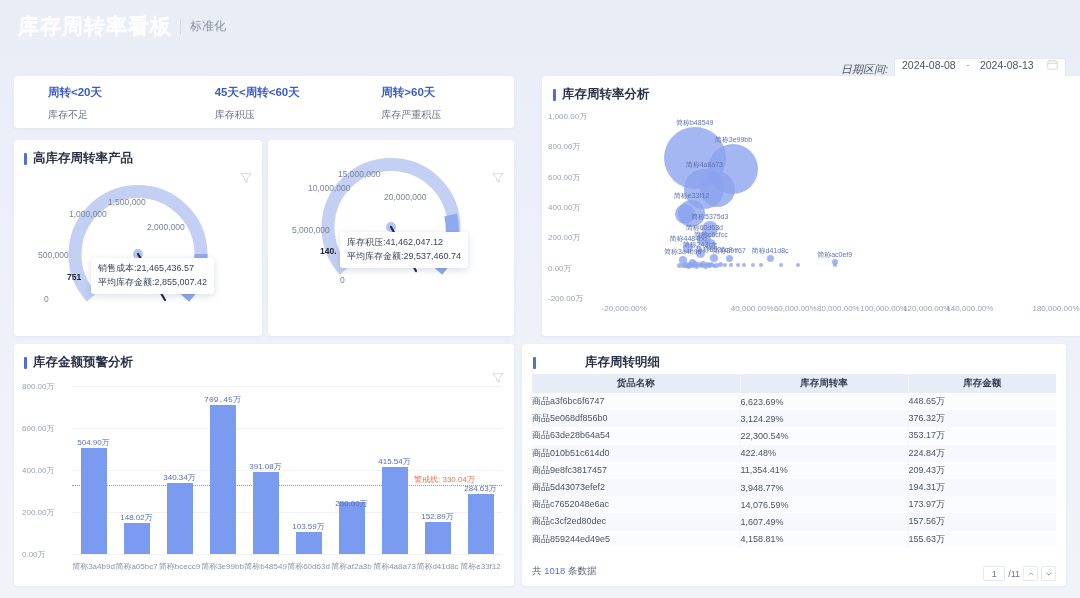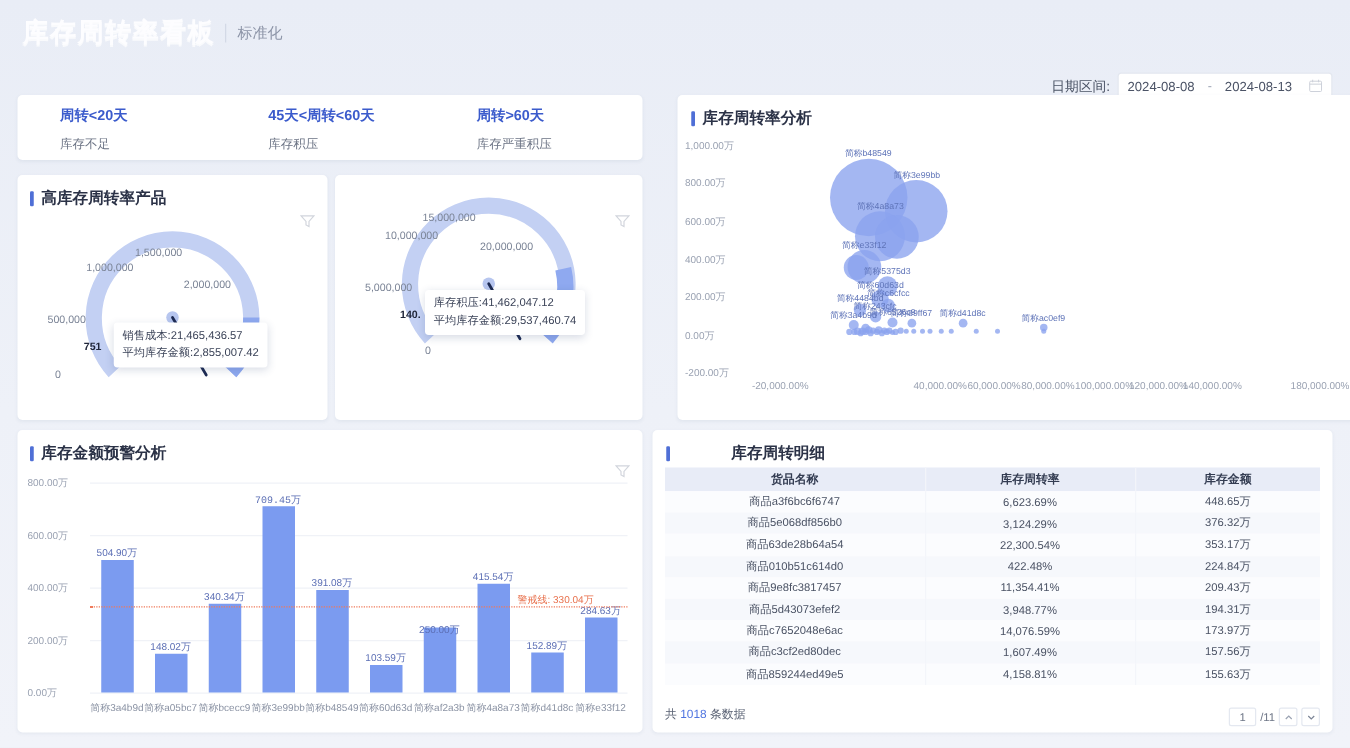--- a/index.html
+++ b/index.html
@@ -25,22 +25,22 @@
           box-shadow: 0 1px 3px rgba(40,60,110,.06); }
   .card-title { display: flex; align-items: center; font-size: 12.5px;
                 font-weight: 700; color: #2b3247; }
   .tbar { display: inline-block; width: 3px; height: 12px; background: #4f6fd6;
           margin-right: 6px; border-radius: 1px; }
   .filter-icon { position: absolute; width: 12px; height: 12px; opacity: .45; }
 
   
   .daterange { position: absolute; right: 14px; top: 58px;
                display: flex; align-items: center; font-size: 11px; color: #5a6274; }
-  .dr-label { margin-right: 6px; color: #4a5365; }
-  .dr-box { display: flex; align-items: center; background: #fff; border: 1px solid #e3e7ef;
+  .dr-label { margin-right: 6px; color: #4a5365; font-style: italic; }
+  .dr-box { display: flex; background: #fff; border: 1px solid #e3e7ef;
             border-radius: 3px; height: 23px; padding: 0 7px; min-width: 172px;
             justify-content: space-between; }
   .dr-val { color: #4b5costs; color: #4b5366; font-size: 10.5px; }
   .dr-sep { color: #9aa2b3; font-size: 10px; margin: 0 4px; }
   .cal-icon { margin-left: 7px; opacity: .5; }
 
   
   .kpi-card { left: 14px; top: 76px; width: 500px; height: 52px; display: flex; }
   .kpi { flex: 1; padding: 9px 0 0 34px; }
   .kpi-t { font-size: 11.5px; font-weight: 700; color: #3b5bcc; white-space: nowrap; }
@@ -82,21 +82,21 @@
               border-top: 1px dotted #f07a5a; }
   .warnlab { position: absolute; font-size: 8px; color: #e8714d; white-space: nowrap; }
 
   
   .tbl-card { left: 522px; top: 344px; width: 544px; height: 242px; }
   .tbl-card .card-title { padding: 10px 0 0 11px; gap: 43px; }
   table { position: absolute; left: 10px; top: 30px; width: 524px; border-collapse: collapse; }
   thead th { background: #e8ecf7; color: #333c52; font-size: 9.5px; font-weight: 700;
              height: 19px; text-align: center; border-right: 1px solid #f2f4f9; }
   thead th:last-child { border-right: none; }
-  tbody td { font-size: 9px; color: #4a5264; height: 17.2px; text-align: center;
+  tbody td { font-size: 9px; color: #4a5264; height: 17.2px; 
              border-right: 1px solid #f3f5fa; margin-top: 46px; }
   tbody td:last-child { border-right: none; }
   tbody tr:nth-child(odd) { background: #fbfcfe; }
   tbody tr:nth-child(even) { background: #f6f8fc; }
   .tfoot { position: absolute; left: 10px; bottom: 8px; font-size: 9.5px; color: #5a6274; }
   .tfoot b { color: #4f74e0; font-weight: 400; }
   .pager { position: absolute; right: 10px; bottom: 5px; display: flex; align-items: center;
            gap: 3px; font-size: 9px; color: #6d7586; }
   .pbox { width: 22px; height: 15px; border: 1px solid #e4e8f0; border-radius: 2px;
           background: #fff; text-align: center; line-height: 14px; }

